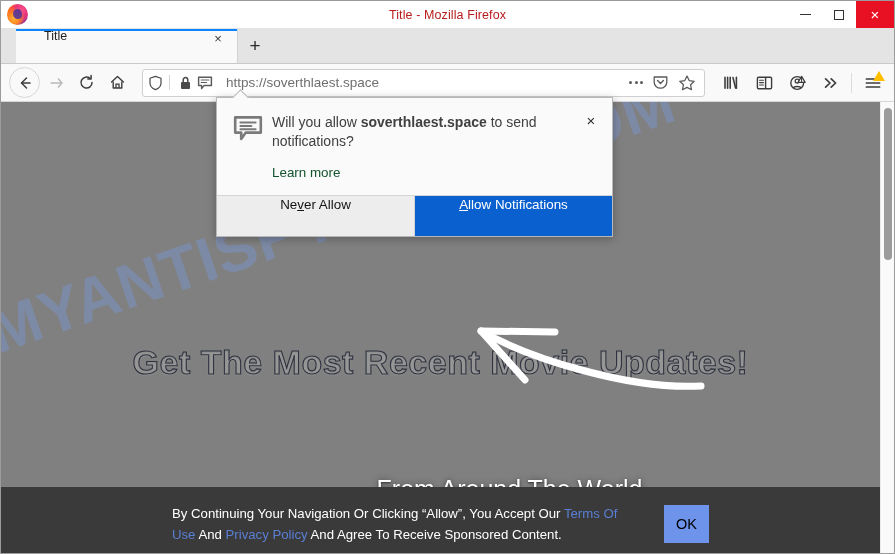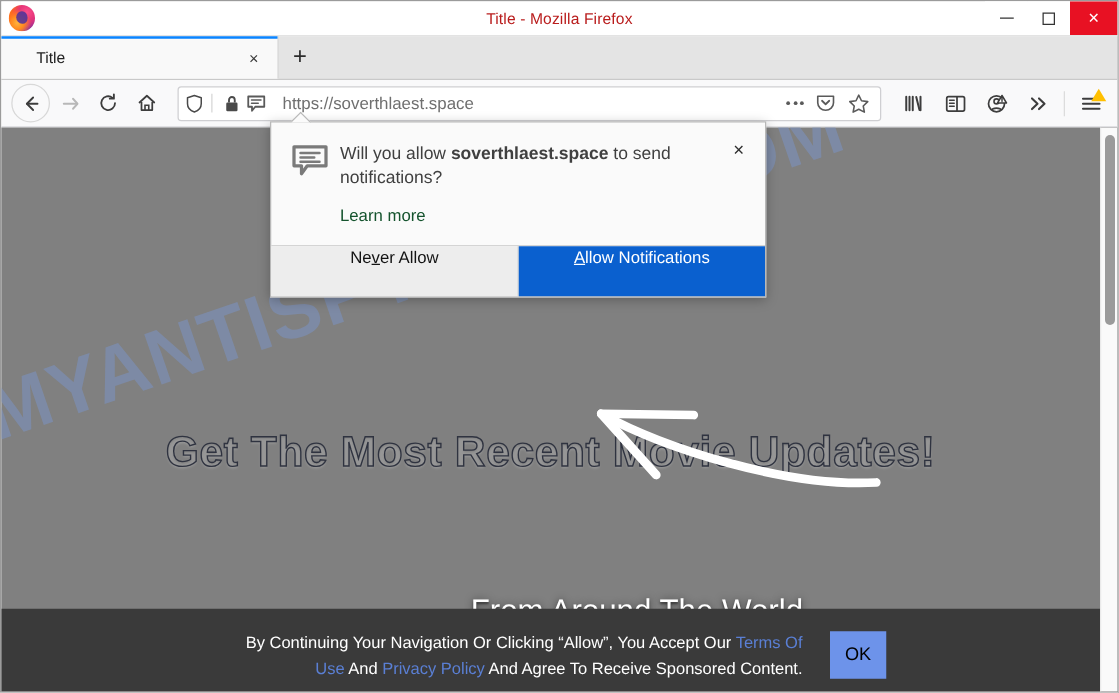--- a/index.html
+++ b/index.html
@@ -110,24 +110,24 @@
     display: flex;
     align-items: flex-end;
     border-bottom: 1px solid #c9c9c9;
   }
   .tab {
     position: relative;
     width: 222px;
     height: 34px;
     background: #f9f9f9;
     display: flex;
-    align-items: center;
     padding: 0 6px 0 28px;
     box-sizing: border-box;
     border-right: 1px solid #d2d2d2;
+    margin-left: 15px;
   }
   .tab::before {
     content: "";
     position: absolute;
     left: 0;
     top: 0;
     right: 0;
     height: 2px;
     background: #0a84ff;
   }
@@ -370,21 +370,21 @@
     background: #3a3a3a;
     display: flex;
     align-items: center;
     justify-content: center;
     gap: 22px;
     padding: 0 24px;
     box-sizing: border-box;
   }
   .consent-text {
     max-width: 470px;
-    text-align: right;
+    text-align: left;
     color: #ffffff;
     font-size: 13.2px;
     line-height: 21px;
   }
   .consent-text a {
     color: #5a7fd4;
     text-decoration: none;
   }
   .ok-btn {
     width: 45px;

